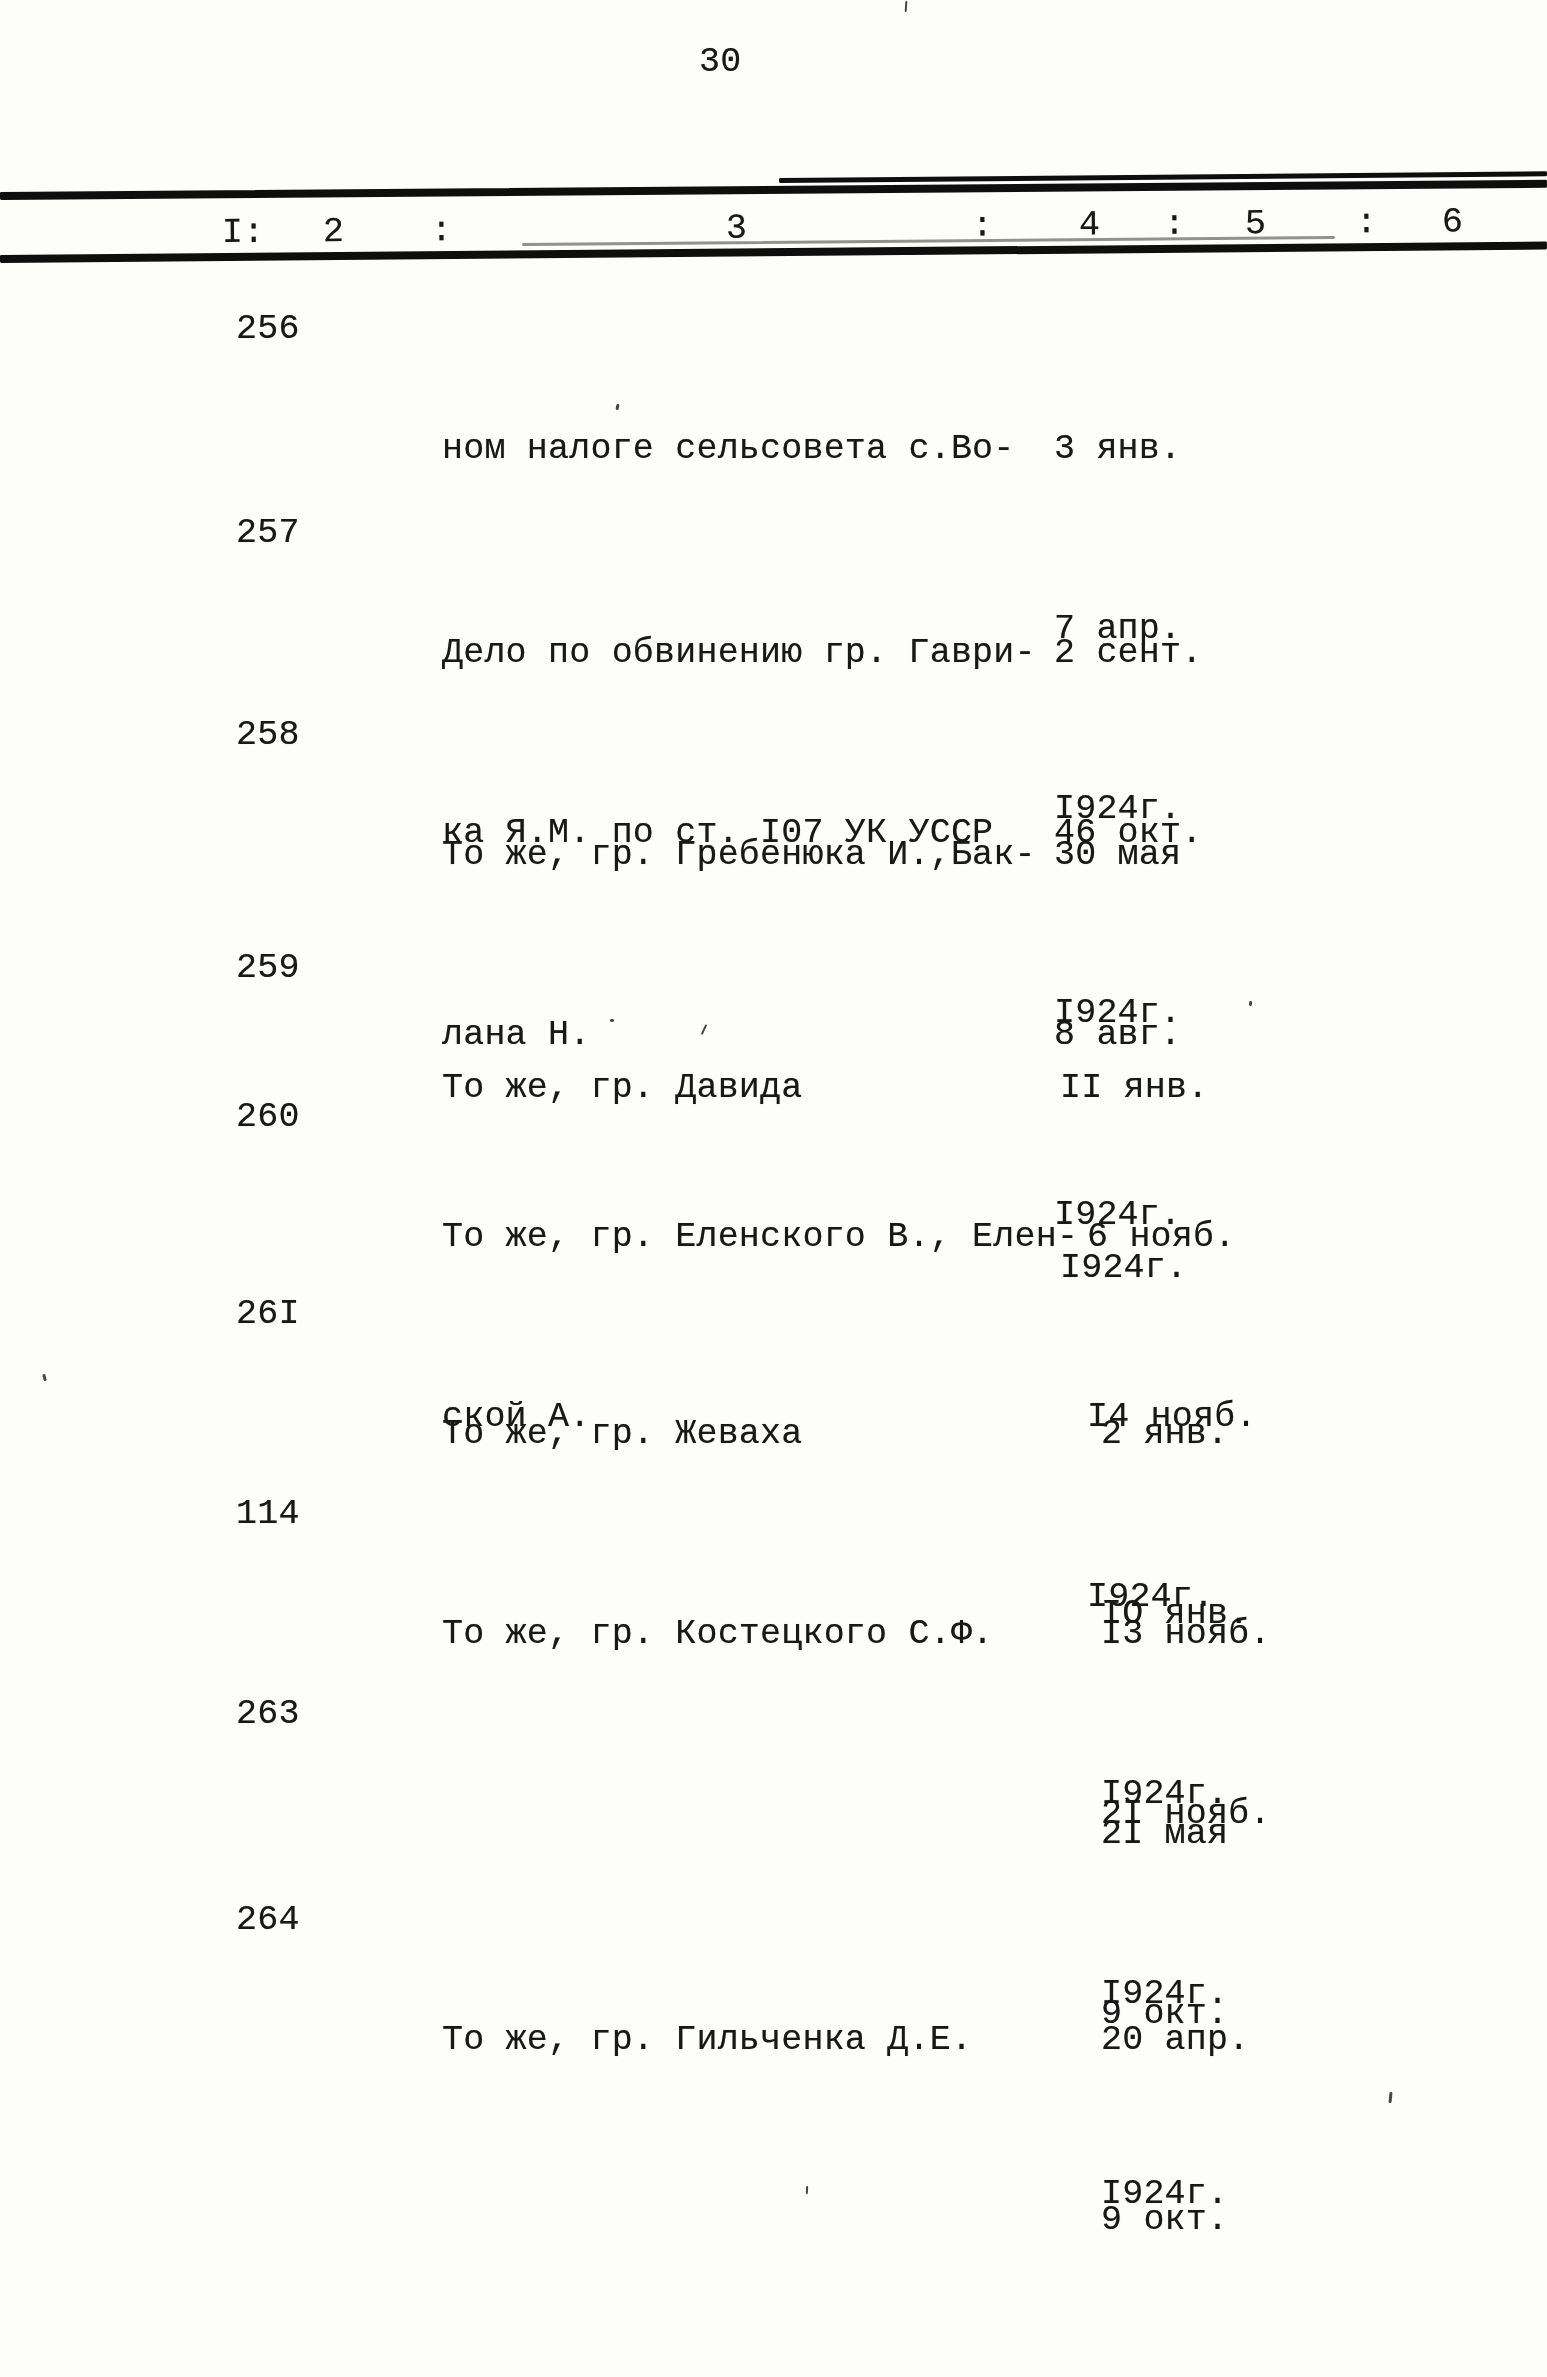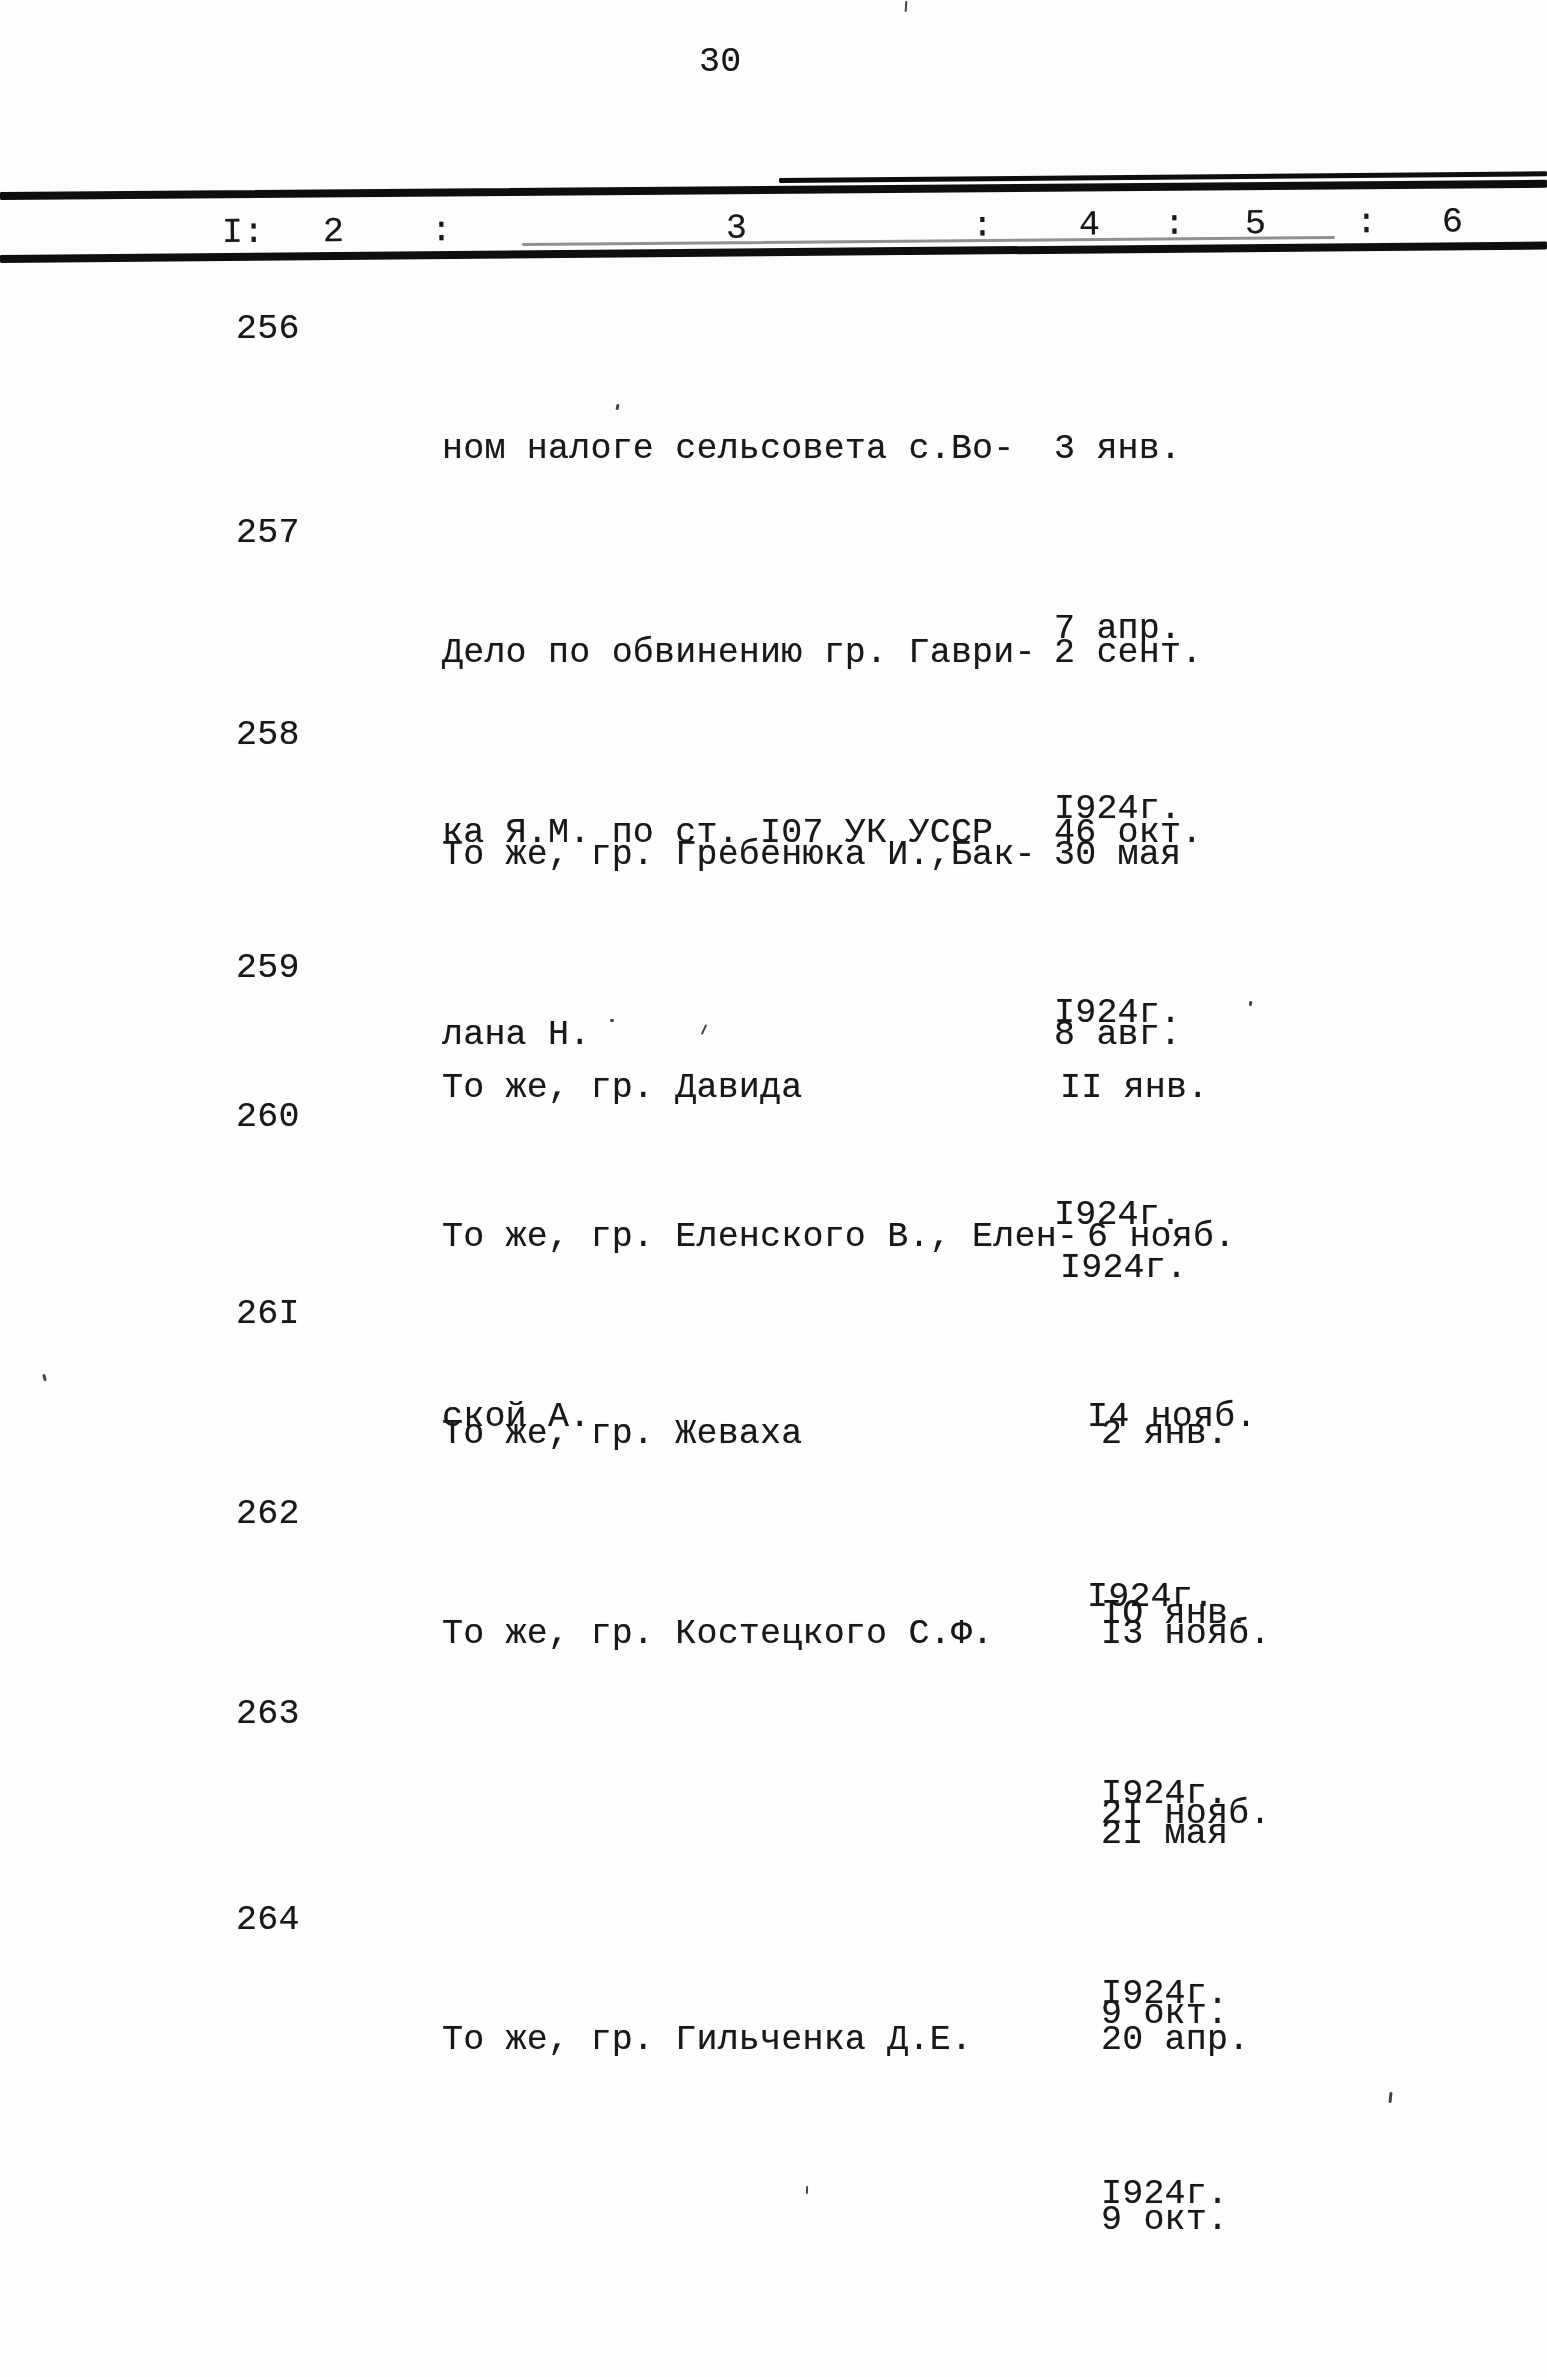--- a/index.html
+++ b/index.html
@@ -131,21 +131,21 @@
       <div class="line">То же, гр. Жеваха</div>
     </div>
     <div class="cell" style="left:1101px">
       <div class="line">2 янв.</div>
       <div class="line">IO янв.</div>
       <div class="line">I924г.</div>
     </div>
   </div>
 
   <div class="row txt" style="top:1484px">
-    <div class="cell no">262</div>
+    <div class="cell no">114</div>
     <div class="cell desc">
       <div class="line">То же, гр. Костецкого С.Ф.</div>
     </div>
     <div class="cell" style="left:1101px">
       <div class="line">I3 нояб.</div>
       <div class="line">2I нояб.</div>
       <div class="line">I924г.</div>
     </div>
   </div>
 

